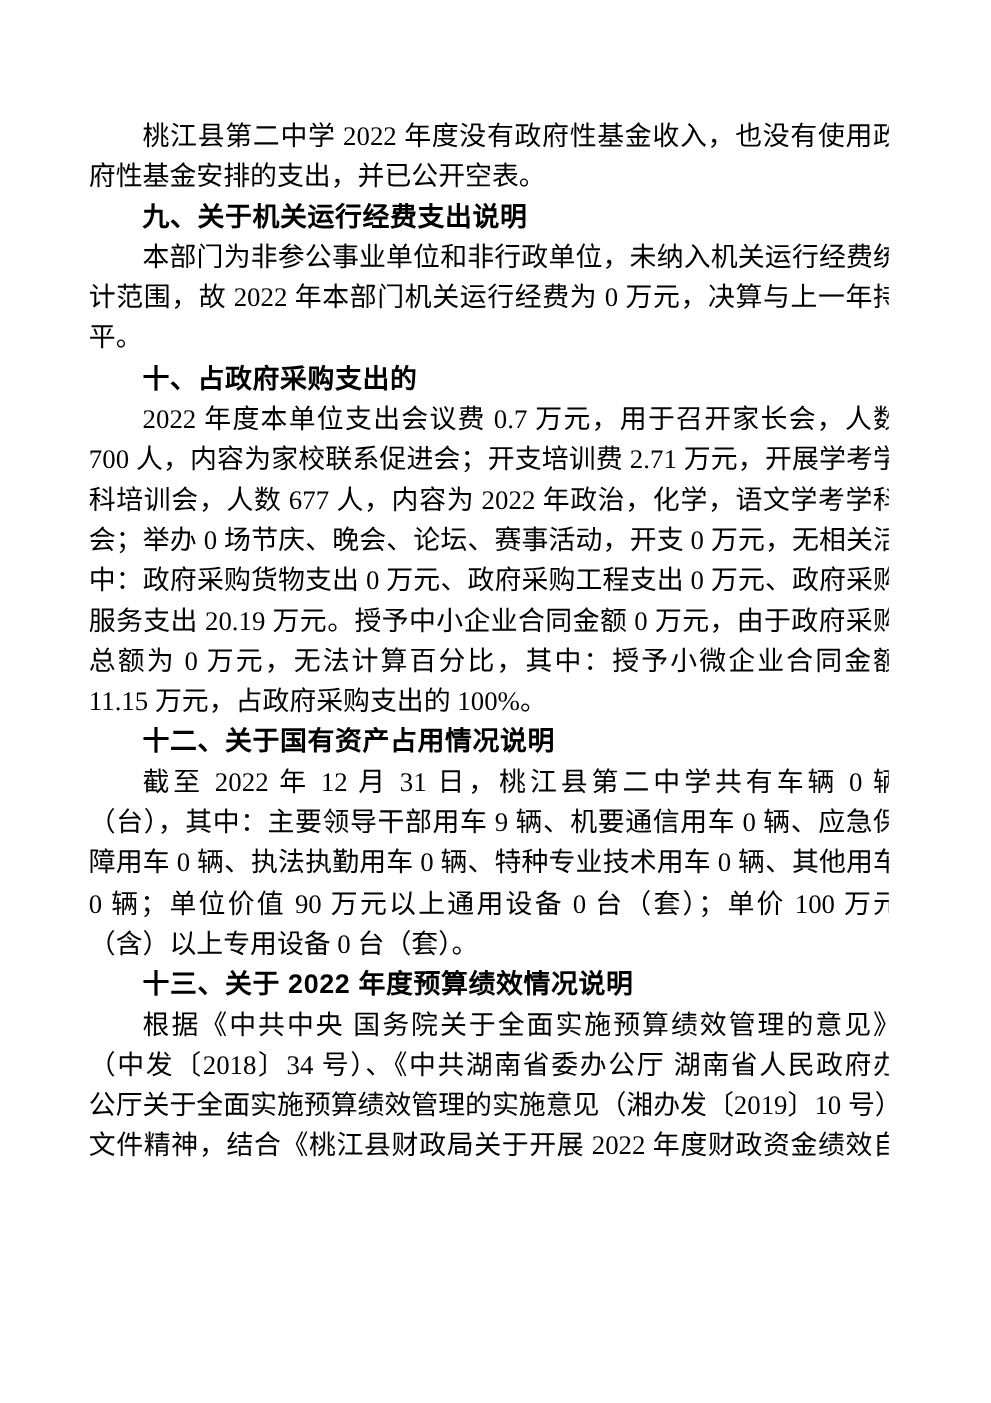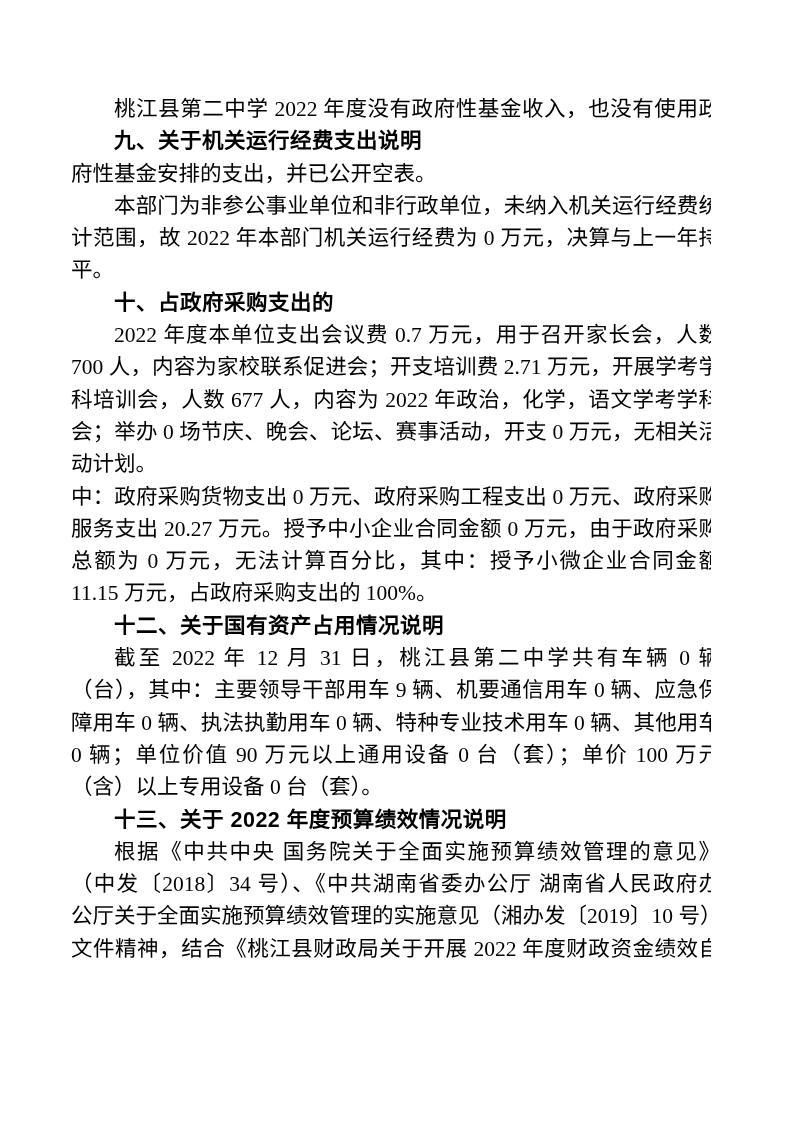--- a/index.html
+++ b/index.html
@@ -42,33 +42,32 @@
     font-weight: 700;
     letter-spacing: 0.5px;
   }
 </style>
 </head>
 <body>
 
 <div class="page">
   <div class="content" id="doc-body">
       <div class="line indent fill">桃江县第二中学 2022 年度没有政府性基金收入，也没有使用政</div>
+      <div class="line">府性基金安排的支出，并已公开空表。</div>
       <div class="line heading indent">九、关于机关运行经费支出说明</div>
-      <div class="line">府性基金安排的支出，并已公开空表。</div>
       <div class="line indent fill">本部门为非参公事业单位和非行政单位，未纳入机关运行经费统</div>
       <div class="line fill">计范围，故 2022 年本部门机关运行经费为 0 万元，决算与上一年持</div>
       <div class="line">平。</div>
       <div class="line heading indent">十、占政府采购支出的</div>
       <div class="line indent fill">2022 年度本单位支出会议费 0.7 万元，用于召开家长会，人数</div>
       <div class="line fill">700 人，内容为家校联系促进会；开支培训费 2.71 万元，开展学考学</div>
       <div class="line fill">科培训会，人数 677 人，内容为 2022 年政治，化学，语文学考学科</div>
       <div class="line fill">会；举办 0 场节庆、晚会、论坛、赛事活动，开支 0 万元，无相关活</div>
-      <div class="line">动计划。</div>
       <div class="line fill">中：政府采购货物支出 0 万元、政府采购工程支出 0 万元、政府采购</div>
-      <div class="line fill">服务支出 20.27 万元。授予中小企业合同金额 0 万元，由于政府采购</div>
+      <div class="line fill">服务支出 20.19 万元。授予中小企业合同金额 0 万元，由于政府采购</div>
       <div class="line fill">总额为 0 万元，无法计算百分比，其中：授予小微企业合同金额</div>
       <div class="line">11.15 万元，占政府采购支出的 100%。</div>
       <div class="line heading indent">十二、关于国有资产占用情况说明</div>
       <div class="line indent fill">截至 2022 年 12 月 31 日，桃江县第二中学共有车辆 0 辆</div>
       <div class="line fill">（台），其中：主要领导干部用车 9 辆、机要通信用车 0 辆、应急保</div>
       <div class="line fill">障用车 0 辆、执法执勤用车 0 辆、特种专业技术用车 0 辆、其他用车</div>
       <div class="line fill">0 辆；单位价值 90 万元以上通用设备 0 台（套）；单价 100 万元</div>
       <div class="line">（含）以上专用设备 0 台（套）。</div>
       <div class="line heading indent">十三、关于 2022 年度预算绩效情况说明</div>
       <div class="line indent fill">根据《中共中央 国务院关于全面实施预算绩效管理的意见》</div>

